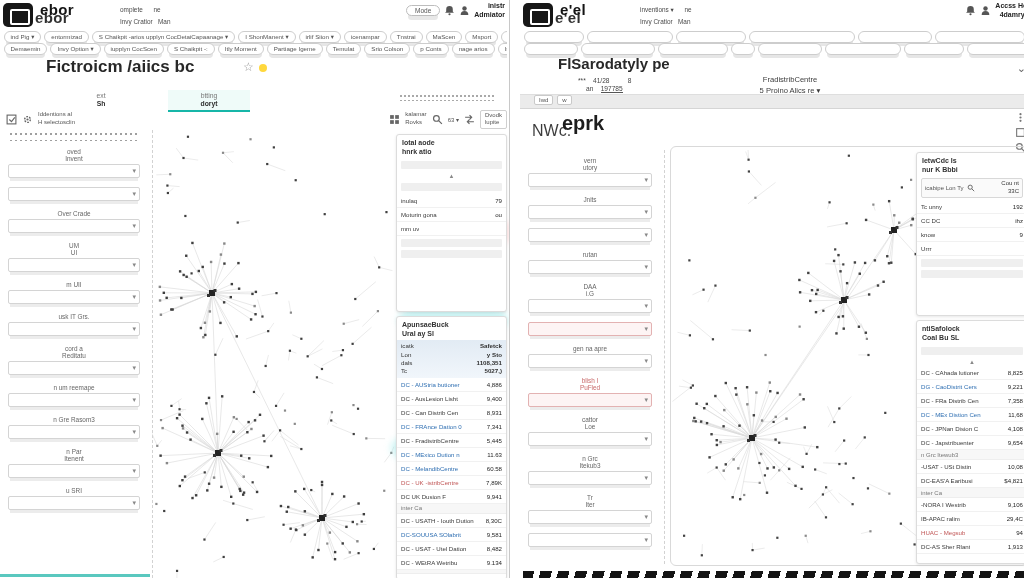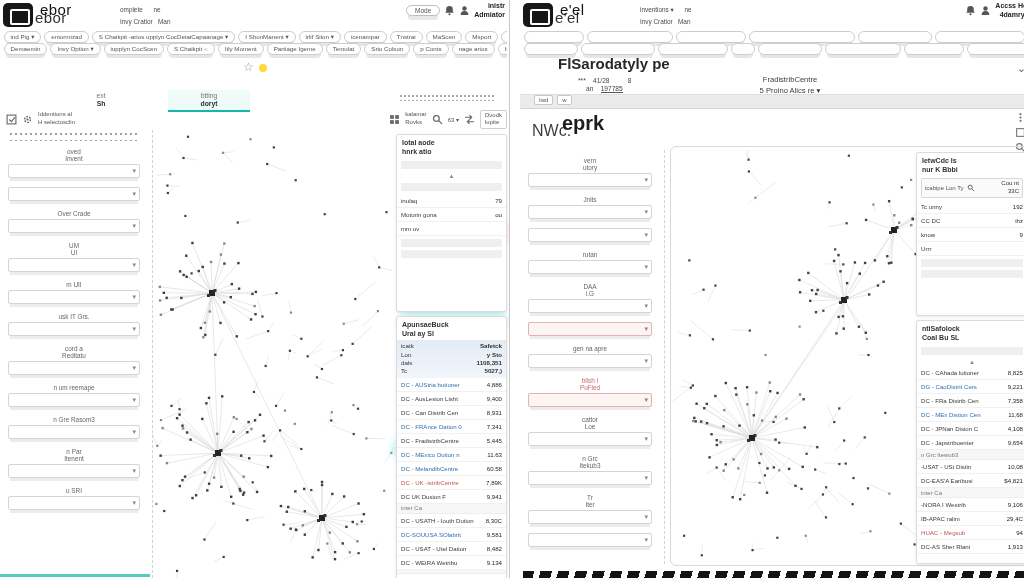--- a/index.html
+++ b/index.html
@@ -5,21 +5,21 @@
   html,body{margin:0;padding:0;width:1024px;height:578px;overflow:hidden;background:#fff;
     font-family:"Liberation Sans",sans-serif;-webkit-font-smoothing:antialiased;}
   .win{position:absolute;top:0;height:578px;background:#fff;color:#333;overflow:hidden;}
   .winL{left:0;width:509px;border-right:1px solid #c8c8c8;}
   .winR{left:520px;width:514px;}
 
   
   .nav{position:absolute;top:0;left:0;right:0;height:30px;background:#fff;}
   .logo{position:absolute;left:3px;top:3px;width:30px;height:24px;background:#171717;border-radius:5px;}
   .logo:after{content:"";position:absolute;left:7px;top:6px;width:16px;height:12px;border:2.5px solid #fff;border-radius:2px;}
-  .brand{position:absolute;left:40px;top:1px;font-size:15px;font-weight:normal;color:#141414;letter-spacing:.4px;
+  .brand{position:absolute;left:40px;top:1px;font-size:15px;font-weight:bold;color:#141414;letter-spacing:.4px;
     text-shadow:-5px 8px 0 rgba(25,25,25,.9);}
   .navlinks{position:absolute;left:120px;top:4px;font-size:6.4px;color:#4a4a4a;line-height:1.8;white-space:pre;}
   .nav-right{position:absolute;right:4px;top:2px;display:flex;align-items:center;gap:4px;}
   .mode-btn{border:1px solid #bdbdbd;border-radius:9px;font-size:6.5px;color:#555;padding:1px 8px;background:#fff;
     box-shadow:0 6px 0 -2px #e8e8e8;}
   .admintxt{font-size:7px;font-weight:bold;color:#222;line-height:1.25;text-align:right;}
   .icn{width:11px;height:11px;display:inline-block;}
 
   
   .pillrow{position:absolute;left:2px;right:2px;white-space:nowrap;overflow:hidden;}
@@ -117,20 +117,21 @@
           <circle cx="5" cy="3.2" r="2" fill="#555"></circle>
           <path d="M1.5 9a3.5 3.5 0 0 1 7 0z" fill="#555"></path>
         </svg>
       <div class="admintxt"><span>inistr</span><br><span>Admiator</span></div>
     </div>
   </div>
 
   <div class="pillrow pr1" id="lp1"><span class="pill">ind Pig ▾</span><span class="pill">entormizad</span><span class="pill">S Chaikpit -arios upplyn CocDetaiCapaanage ▾</span><span class="pill">I ShonManent ▾</span><span class="pill">irlif Siion ▾</span><span class="pill">icenampar</span><span class="pill">Tnstrai</span><span class="pill">MaScen</span><span class="pill">Msport</span><span class="pill">Ren ▾</span></div>
   <div class="pillrow pr2" id="lp2"><span class="pill">Demaemin</span><span class="pill">Invy Option ▾</span><span class="pill">iupplyn CocScen</span><span class="pill">S Chaikpit -:</span><span class="pill">Itly Moment</span><span class="pill">Partiage Igeme</span><span class="pill">Temulat</span><span class="pill">Srio Colson</span><span class="pill">p Conts</span><span class="pill">nage arios</span><span class="pill">Isc Ring ▾</span></div>
 
+  <div class="title-main" style="left:46px;top:57px">Fictroicm /aiics bc</div>
   <div class="fav-star" style="left:243px;top:60px">☆</div>
   <div class="ydot" style="left:259px;top:64px"></div>
 
   <div class="tabs" id="ltabs" style="left:60px;top:90px">
       <div class="tab">
         <div class="tt">ext</div>
         <div class="tb">Sh</div>
       </div>
       <div class="tab active">
         <div class="tt">btting</div>

